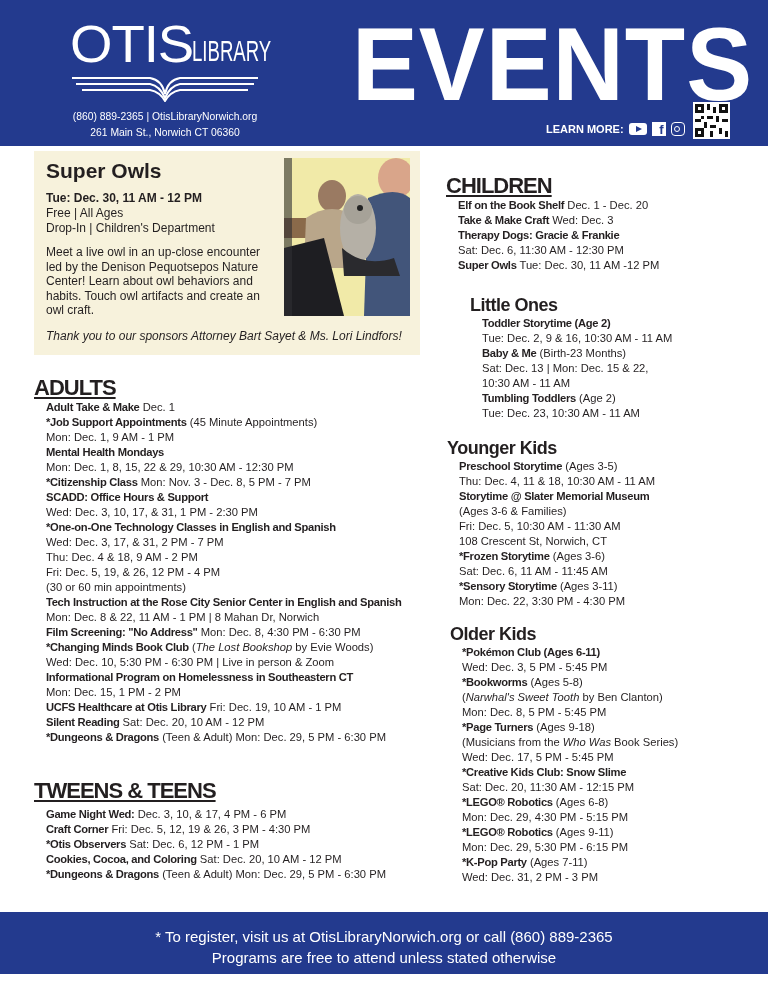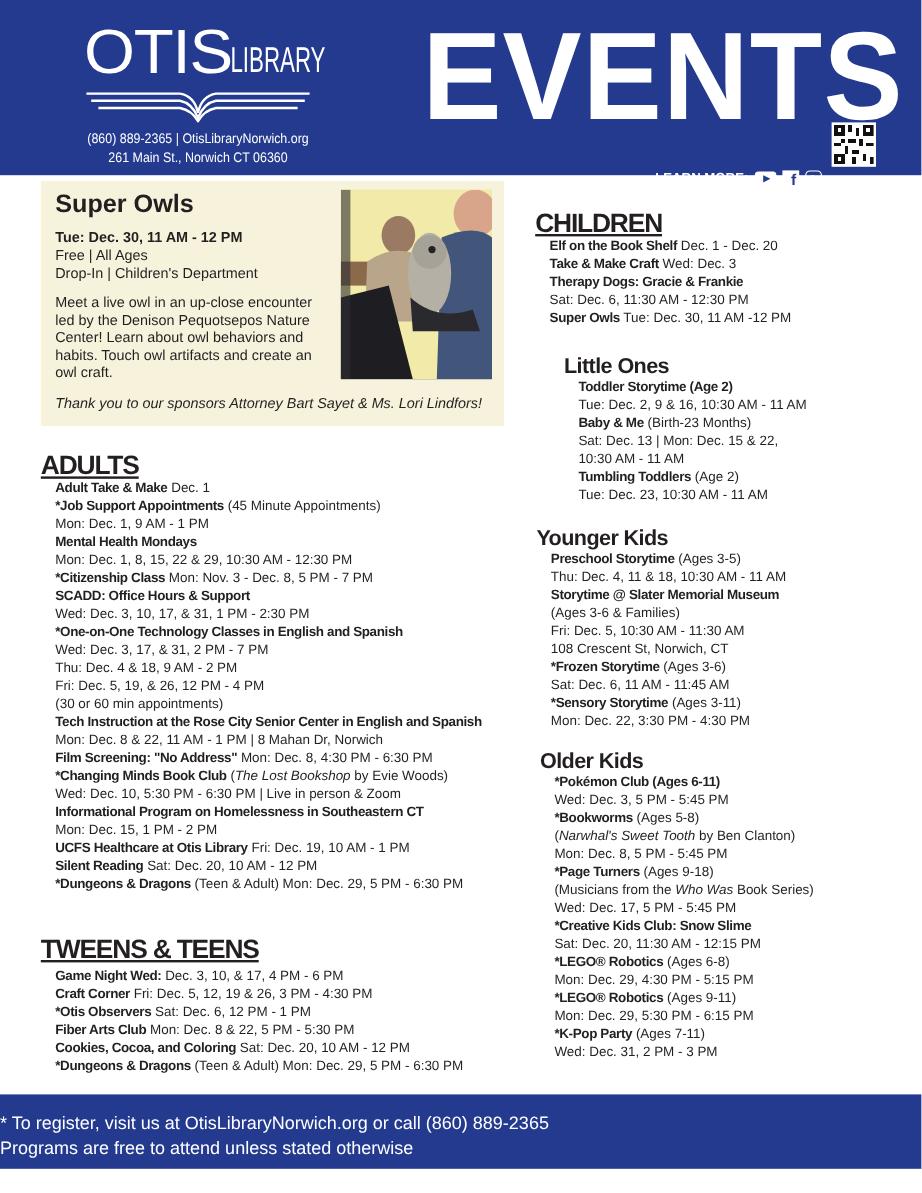--- a/index.html
+++ b/index.html
@@ -6,21 +6,21 @@
   html, body { width: 768px; height: 994px; background: #ffffff; overflow: hidden; }
   body { font-family: "Liberation Sans", "DejaVu Sans", sans-serif; color: #231f20; position: relative; }
 
   .header { position: absolute; left: 0; top: 0; width: 768px; height: 146px; background: #233a8e; }
   .logo { position: absolute; left: 70px; top: 18px; width: 190px; height: 84px; }
   .logo-otis { position: absolute; left: 0; top: 0; font-family: "Liberation Sans", sans-serif; font-size: 52px; color: #fff; letter-spacing: -1px; font-weight: normal; line-height: 1; transform: scaleX(1.05); transform-origin: left; }
   .logo-library { position: absolute; left: 118px; top: 14px; font-size: 24px; color: #fff; letter-spacing: 0px; transform: scaleX(0.62); transform-origin: left; line-height: 1; font-family: "Liberation Sans", sans-serif; }
   .logo-book { position: absolute; left: 0; top: 56px; }
   .contact { position: absolute; left: 40px; top: 108px; width: 250px; text-align: center; color: #fff; font-size: 11.5px; line-height: 16px; transform: scaleX(0.9); }
   .events-title { position: absolute; left: 352px; top: 12px; font-size: 104px; font-weight: bold; color: #fff; line-height: 1; letter-spacing: 1px; transform: scaleX(0.95); transform-origin: left; }
-  .learn-more { position: absolute; left: 546px; top: 122px; color: #fff; font-size: 11px; font-weight: bold; display: flex; align-items: center; gap: 5px; margin-top: 20px; }
+  .learn-more { position: absolute; left: 546px; top: 122px; color: #fff; font-size: 11px; font-weight: bold; display: flex; align-items: center; gap: 5px; }
   .icon-yt { width: 18px; height: 12px; background: #fff; border-radius: 3px; position: relative; display: inline-block; }
   .icon-yt::after { content: ""; position: absolute; left: 7px; top: 3px; border-left: 6px solid #233a8e; border-top: 3px solid transparent; border-bottom: 3px solid transparent; }
   .icon-fb { width: 14px; height: 14px; background: #fff; color: #233a8e; font-weight: bold; font-size: 13px; text-align: right; line-height: 16px; padding-right: 2px; display: inline-block; font-family: "Liberation Sans", sans-serif; }
   .icon-ig { width: 14px; height: 14px; border: 1.5px solid #fff; border-radius: 4px; display: inline-block; position: relative; }
   .icon-ig::after { content: ""; position: absolute; left: 2.5px; top: 2.5px; width: 6px; height: 6px; border: 1.5px solid #fff; border-radius: 50%; box-sizing: border-box; }
   .qr { position: absolute; left: 693px; top: 102px; width: 37px; height: 37px; background: #fff; padding: 2px; }
 
   .feature { position: absolute; left: 34px; top: 151px; width: 386px; height: 204px; background: #f7f2dc; }
   .feature-title { position: absolute; left: 12px; top: 8px; font-size: 21px; font-weight: bold; }
   .feature-when { position: absolute; left: 12px; top: 40px; font-size: 12px; font-weight: bold; line-height: 15px; }
@@ -31,21 +31,21 @@
   .feature-sponsor { position: absolute; left: 12px; top: 178px; font-size: 12px; font-style: italic; white-space: nowrap; }
 
   .section { position: absolute; }
   .section h2 { font-size: 22px; font-weight: bold; letter-spacing: -1px; line-height: 24px; white-space: nowrap; text-decoration: underline; }
   .section h3 { font-size: 18px; font-weight: bold; letter-spacing: -0.5px; line-height: 22px; white-space: nowrap; }
   .items { padding-left: 12px; font-size: 11.2px; line-height: 15px; }
   .items .line { white-space: nowrap; }
   .b { font-weight: bold; letter-spacing: -0.3px; }
   .i { font-style: italic; }
 
-  .footer { position: absolute; left: 0; top: 912px; width: 768px; height: 62px; background: #233a8e; color: #fff; text-align: left; font-size: 15px; line-height: 21px; padding-top: 14px; }
+  .footer { position: absolute; left: 0; top: 912px; width: 768px; height: 62px; background: #233a8e; color: #fff; text-align: center; font-size: 15px; line-height: 21px; padding-top: 14px; }
 </style>
 </head>
 <body>
 
 <div class="header">
   <div class="logo">
     <span class="logo-otis">OTIS</span>
     <span class="logo-library" style="left:122px;top:18px;font-size:30px;">LIBRARY</span>
     <svg class="logo-book" width="190" height="28" viewBox="0 0 190 28">
       <g fill="none" stroke="#fff" stroke-width="2">
@@ -149,21 +149,20 @@
       <div class="line"><span class="b">*Dungeons &amp; Dragons</span><span> (Teen &amp; Adult) Mon: Dec. 29, 5 PM - 6:30 PM</span></div>
     </div>
 </div>
 
 <div class="section" style="left:34px; top:779px;">
   <h2>TWEENS &amp; TEENS</h2>
   <div class="items" style="margin-top:4px;">
       <div class="line"><span class="b">Game Night Wed:</span><span> Dec. 3, 10, &amp; 17, 4 PM - 6 PM</span></div>
       <div class="line"><span class="b">Craft Corner</span><span> Fri: Dec. 5, 12, 19 &amp; 26, 3 PM - 4:30 PM</span></div>
       <div class="line"><span class="b">*Otis Observers</span><span> Sat: Dec. 6, 12 PM - 1 PM</span></div>
-      <div class="line"><span class="b">Fiber Arts Club</span><span> Mon: Dec. 8 &amp; 22, 5 PM - 5:30 PM</span></div>
       <div class="line"><span class="b">Cookies, Cocoa, and Coloring</span><span> Sat: Dec. 20, 10 AM - 12 PM</span></div>
       <div class="line"><span class="b">*Dungeons &amp; Dragons</span><span> (Teen &amp; Adult) Mon: Dec. 29, 5 PM - 6:30 PM</span></div>
     </div>
 </div>
 
 <div class="section" style="left:446px; top:174px;">
   <h2>CHILDREN</h2>
   <div class="items">
       <div class="line"><span class="b">Elf on the Book Shelf</span><span> Dec. 1 - Dec. 20</span></div>
       <div class="line"><span class="b">Take &amp; Make Craft</span><span> Wed: Dec. 3</span></div>

